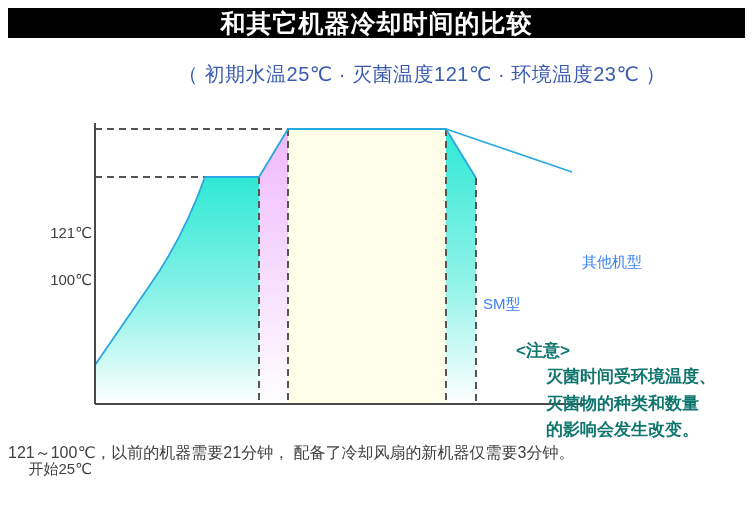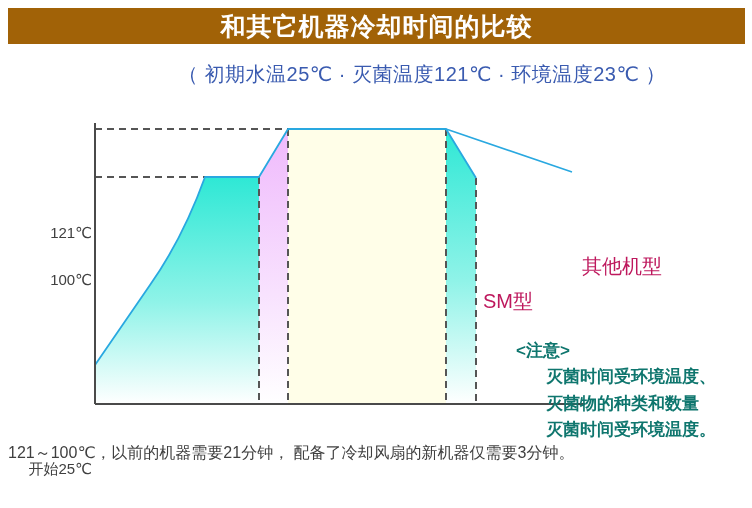--- a/index.html
+++ b/index.html
@@ -15,22 +15,22 @@
     font-family: "Liberation Sans", "DejaVu Sans", sans-serif;
     color: #333333;
   }
 
   
   #title-bar {
     position: absolute;
     left: 8px;
     top: 8px;
     width: 737px;
-    height: 36px;
-    background: #a16207;
+    height: 30px;
+    background: #000000;
     display: flex;
     align-items: center;
     justify-content: center;
   }
   #title-text {
     color: #ffffff;
     font-size: 25px;
     font-weight: bold;
     letter-spacing: 1px;
     line-height: 1;
@@ -68,26 +68,26 @@
     font-size: 15px;
     color: #404040;
     white-space: nowrap;
   }
   #lbl-121 { right: 660px; top: 119px; }
   #lbl-100 { right: 660px; top: 166px; }
   #lbl-start { right: 660px; top: 355px; }
 
   .series-label {
     position: absolute;
-    font-size: 20px;
-    color: #be185d;
+    font-size: 15px;
+    color: #3b82f6;
     white-space: nowrap;
   }
   #lbl-other { left: 582px; top: 148px; }
-  #lbl-sm { left: 483px; top: 183px; }
+  #lbl-sm { left: 483px; top: 190px; }
 
   #note-block {
     position: absolute;
     left: 516px;
     top: 233px;
     font-size: 17px;
     color: #0f766e;
     line-height: 1.55;
     white-space: nowrap;
     font-weight: bold;
@@ -166,18 +166,18 @@
   <div class="axis-label" id="lbl-100">100℃</div>
   <div class="axis-label" id="lbl-start">开始25℃</div>
 
   <div class="series-label" id="lbl-other">其他机型</div>
   <div class="series-label" id="lbl-sm">SM型</div>
 
   <div id="note-block">
     <div id="note-head">&lt;注意&gt;</div>
     <div class="note-line">灭菌时间受环境温度、</div>
     <div class="note-line">灭菌物的种类和数量</div>
-    <div class="note-line">灭菌时间受环境温度。</div>
+    <div class="note-line">的影响会发生改变。</div>
   </div>
 
 </div>
 
 <div id="footer-note">121～100℃，以前的机器需要21分钟， 配备了冷却风扇的新机器仅需要3分钟。</div>
 
 </body></html>

